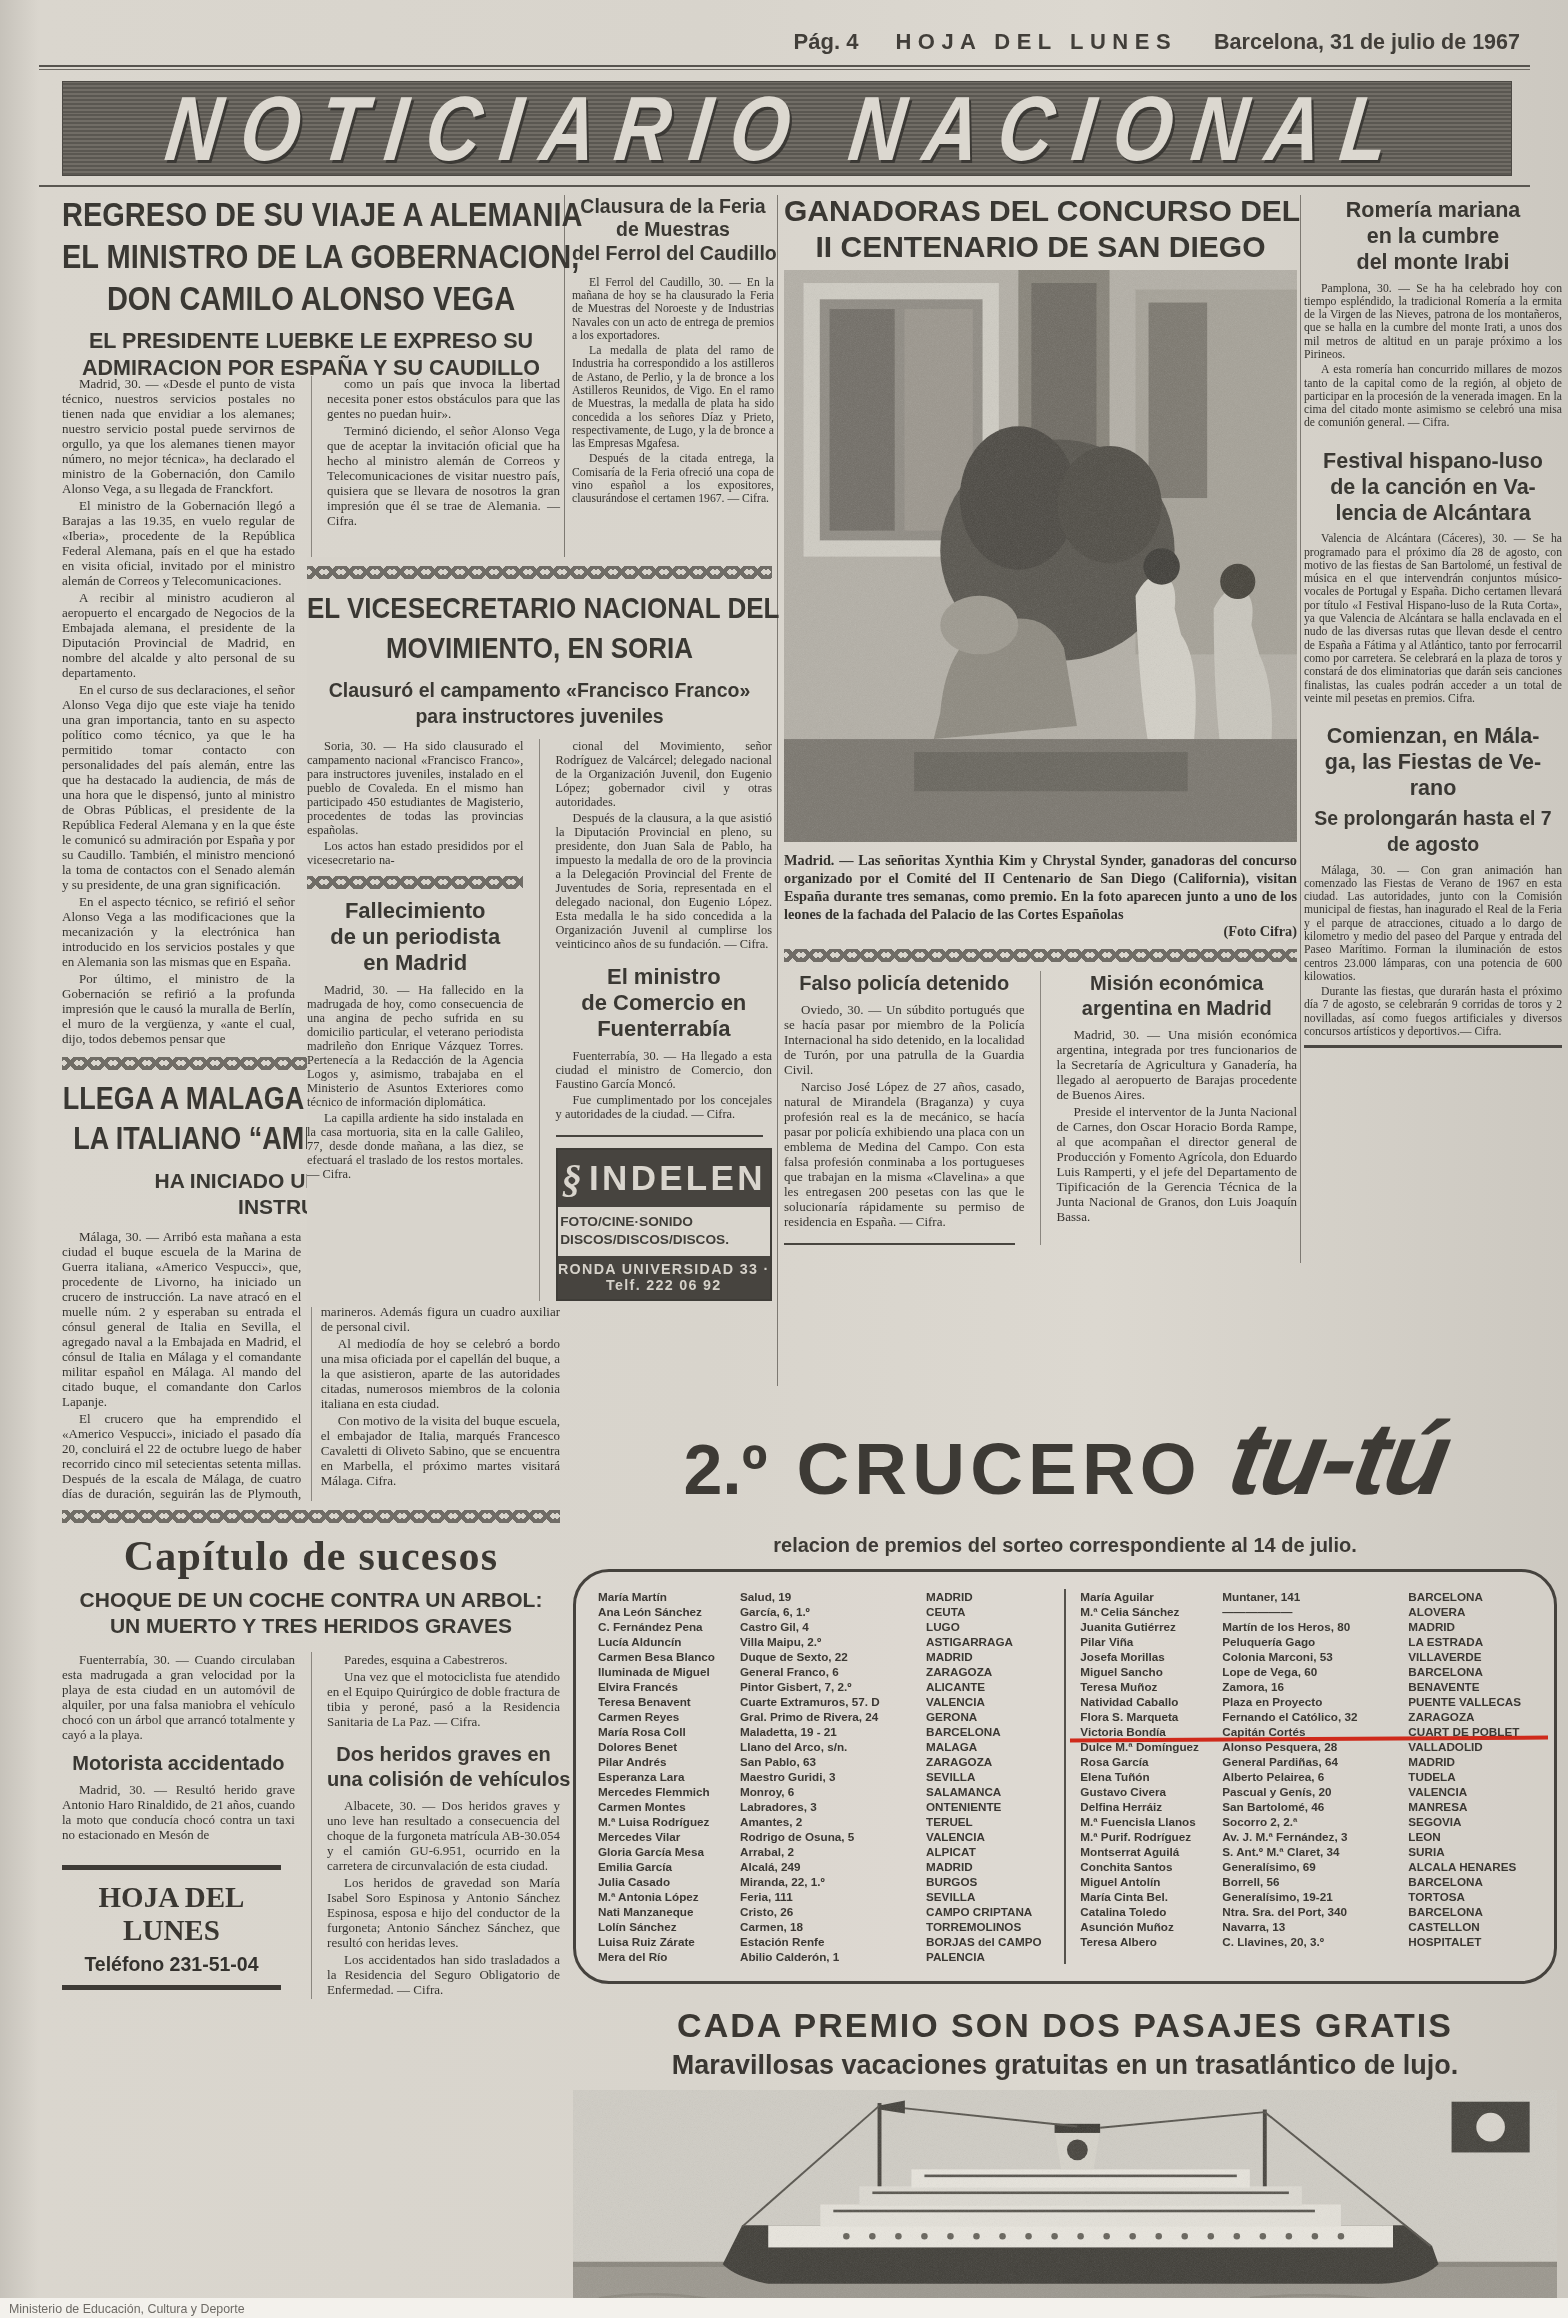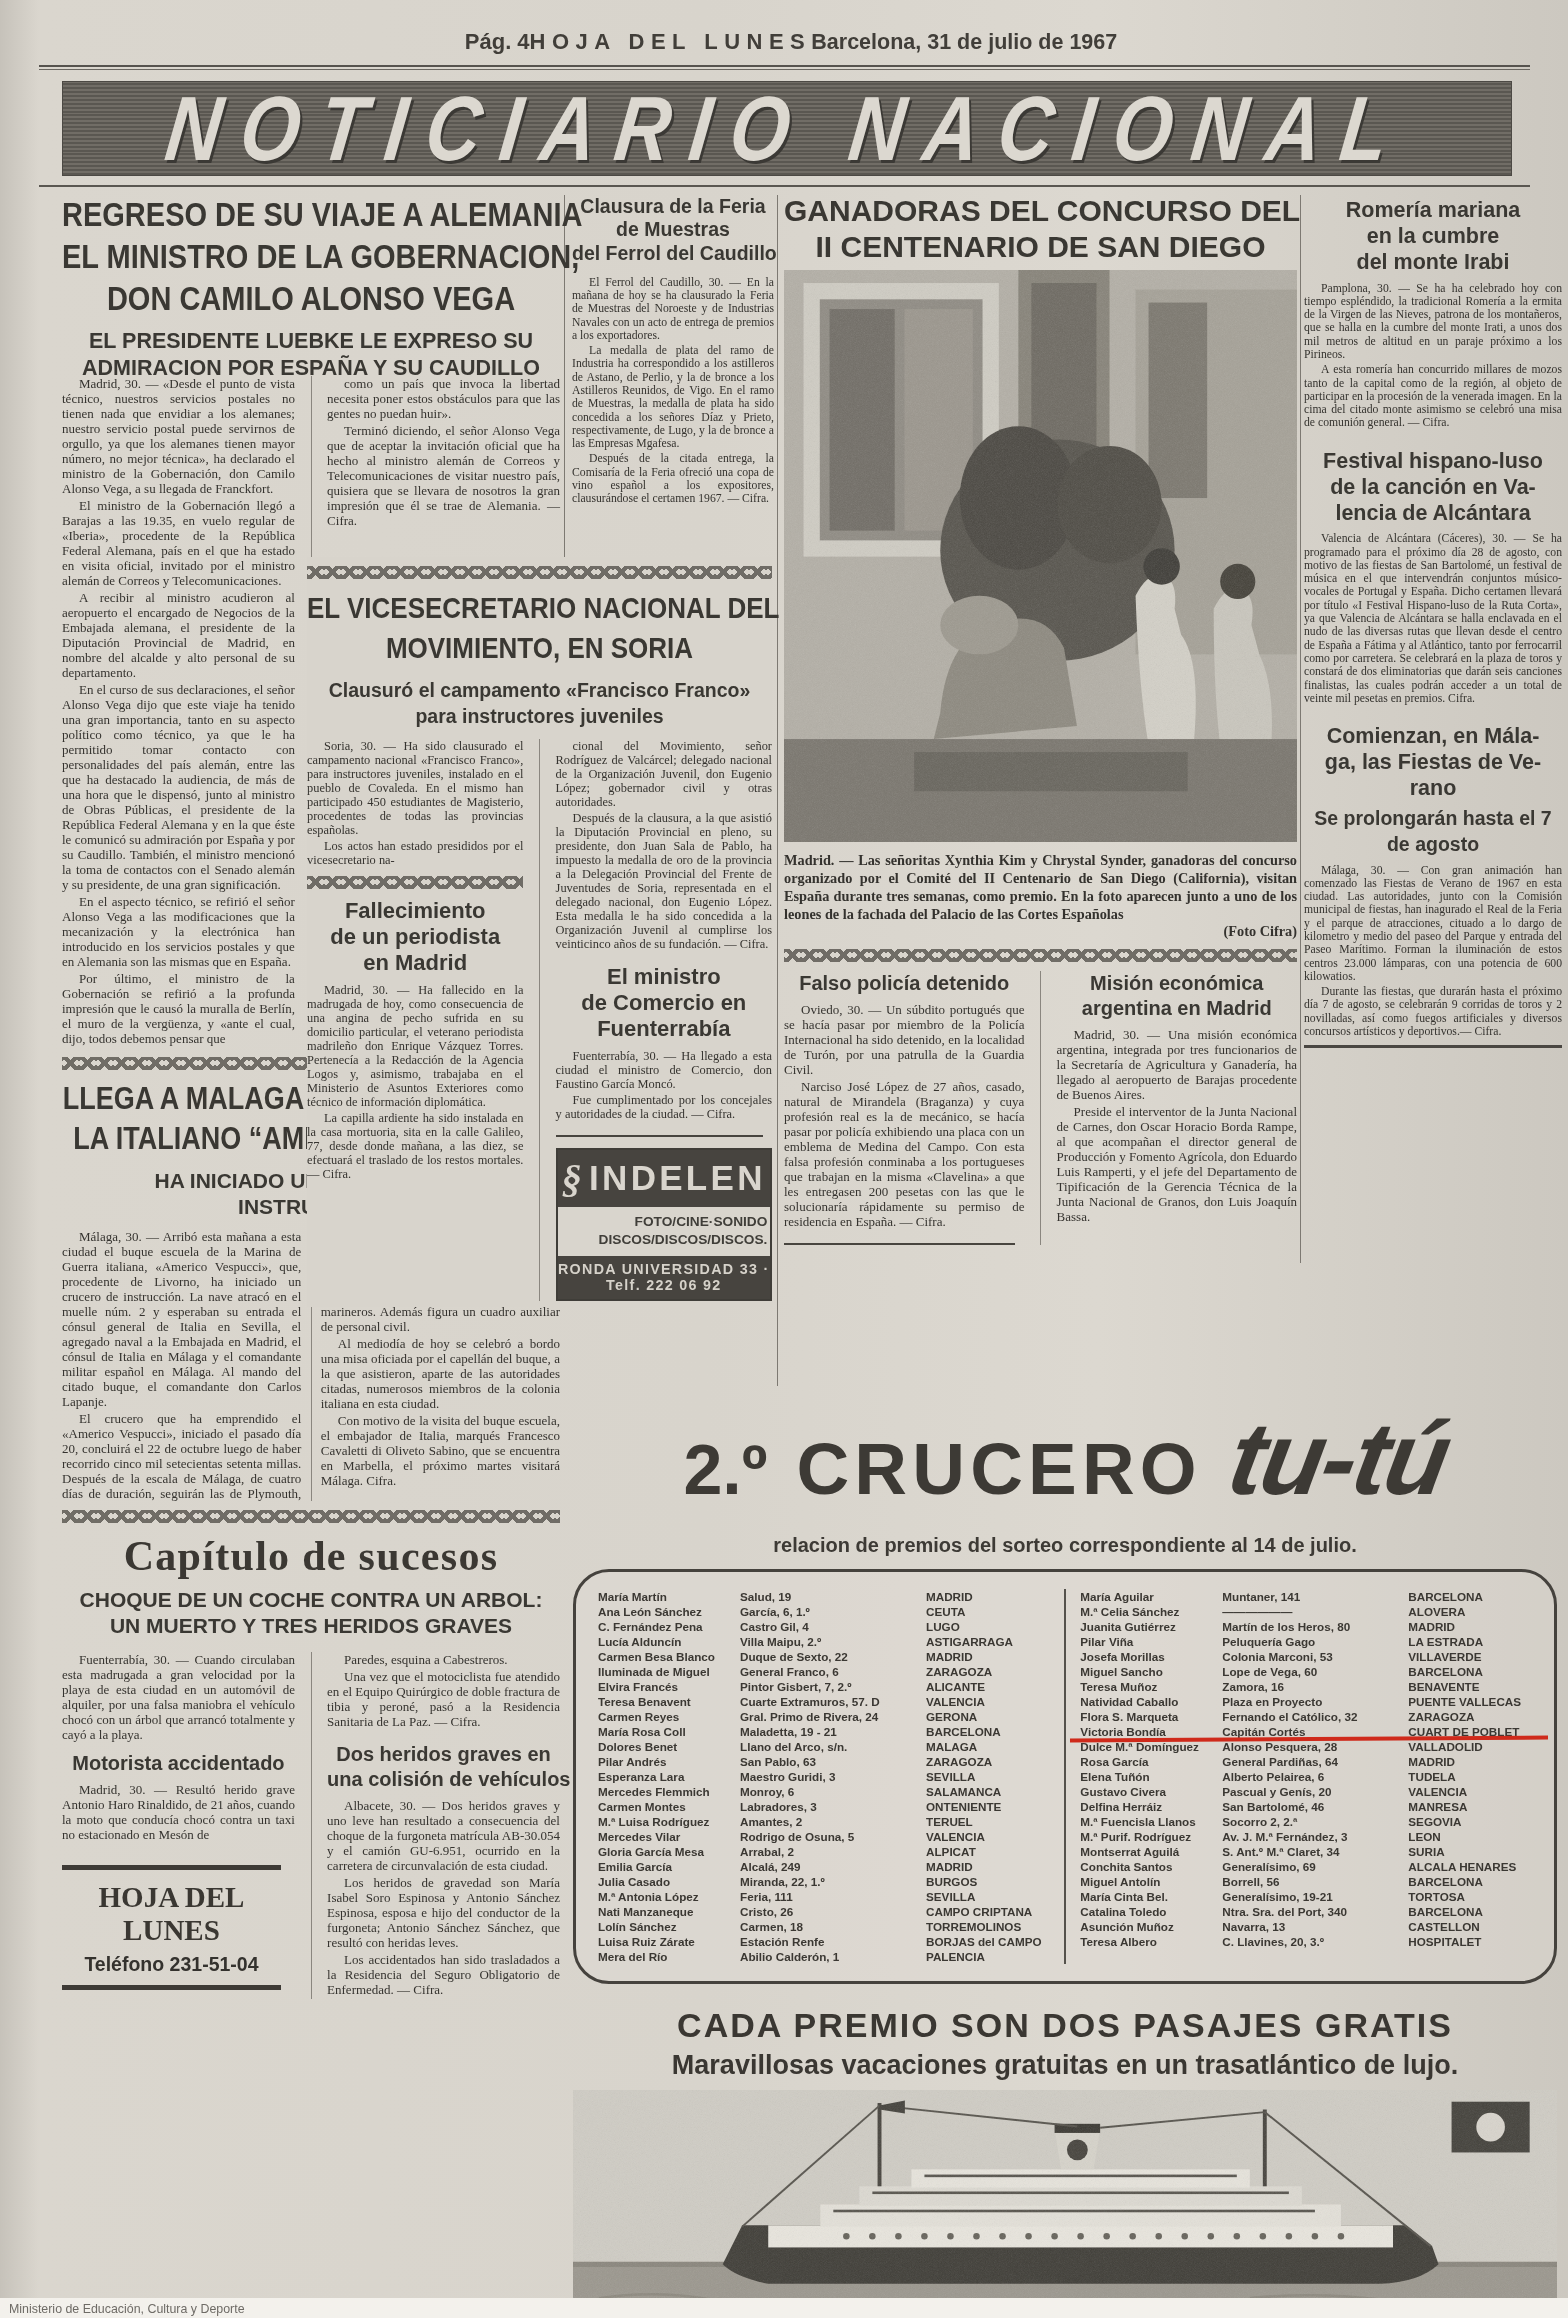--- a/index.html
+++ b/index.html
@@ -4,22 +4,22 @@
 <style>
   * { margin:0; padding:0; box-sizing:border-box; }
   html,body { background:#8f8c86; }
   .page {
     position:relative; width:1568px; height:2319px; overflow:hidden;
     background:linear-gradient(90deg,#c6c2ba 0,#dad6ce 39px,#d8d4cc 45%,#dcd8d0 70%,#ccc8c0 100%);
     font-family:"Liberation Serif", serif; color:#34322e;
   }
   
   .pagehead { position:absolute; top:29px; left:62px; width:1458px;
-    display:flex; justify-content:center; align-items:baseline;
-    font-family:"Liberation Sans",sans-serif; font-weight:bold; font-size:22px; color:#413e39; }
+    display:flex; justify-content:flex-end; align-items:baseline;
+    font-family:"Liberation Sans",sans-serif; font-weight:bold; font-size:22px; color:#413e39;gap:37px; }
   .pagehead .masthead { letter-spacing:6.5px; }
   .pagehead .dateline { font-size:21.5px; }
   .headrule { position:absolute; top:65px; left:39px; width:1491px;
     border-top:2.6px solid #565климя350;border-top:2.6px solid #56534e; border-bottom:0.7px solid #6a6761; height:5.2px; }
   .banner { position:absolute; top:81px; left:62px; width:1450px; height:95px;
     background:repeating-linear-gradient(0deg,#5a5751 0 2px,#716d66 2px 3.9px);
     border:1.3px solid #4c4944; display:flex; align-items:center; justify-content:center; }
   .banner-text { font-family:"Liberation Sans",sans-serif; font-weight:bold; font-style:italic;
     font-size:76px; letter-spacing:19.5px; color:#dcd8d0; white-space:nowrap;
     transform:skewX(-7deg) scaleY(1.2); text-shadow:2.6px 2.6px 0 #3b3935; }
@@ -80,21 +80,21 @@
   .caption-credit { font-weight:bold; font-size:14.3px; text-align:right; }
 
   .rule-h { border-top:2.6px solid #48453f; margin-top:14.3px; width:96%; }
 
   
   .indelen { margin-top:10.4px; border:2px solid #3f3d38; }
   .ind-top { background:#47443f; color:#d9d5cd; height:57px; display:flex; align-items:center;
      justify-content:center; font-family:"Liberation Sans",sans-serif; font-weight:bold;
      font-size:35px; letter-spacing:3.3px; }
   .ind-mark { font-style:italic; font-size:40px; margin-right:3.9px; font-family:"Liberation Serif",serif; }
-  .ind-mid { background:#d9d5cd; text-align:right; padding:6.5px 2.6px;
+  .ind-mid { background:#d9d5cd; text-align:left; padding:6.5px 2.6px;
      font-family:"Liberation Sans",sans-serif; font-weight:bold; font-size:13.7px; color:#403e39; line-height:18px; }
   .ind-bot { background:#47443f; color:#d6d2ca; text-align:center; padding:5.9px 0;
      font-family:"Liberation Sans",sans-serif; font-weight:bold; font-size:14.3px; letter-spacing:1.3px; }
 
   
   .hoja-box { margin-top:23.4px; width:94%; border-top:5.2px solid #3e3b36; border-bottom:5.2px solid #3e3b36;
      padding:10.4px 0 9px; text-align:center; }
   .hoja-title { font-family:"Liberation Serif",serif; font-weight:bold; font-size:29px; color:#3a3732; }
   .hoja-phone { font-family:"Liberation Sans",sans-serif; font-weight:bold; font-size:19.5px; margin-top:6.5px; }
 

